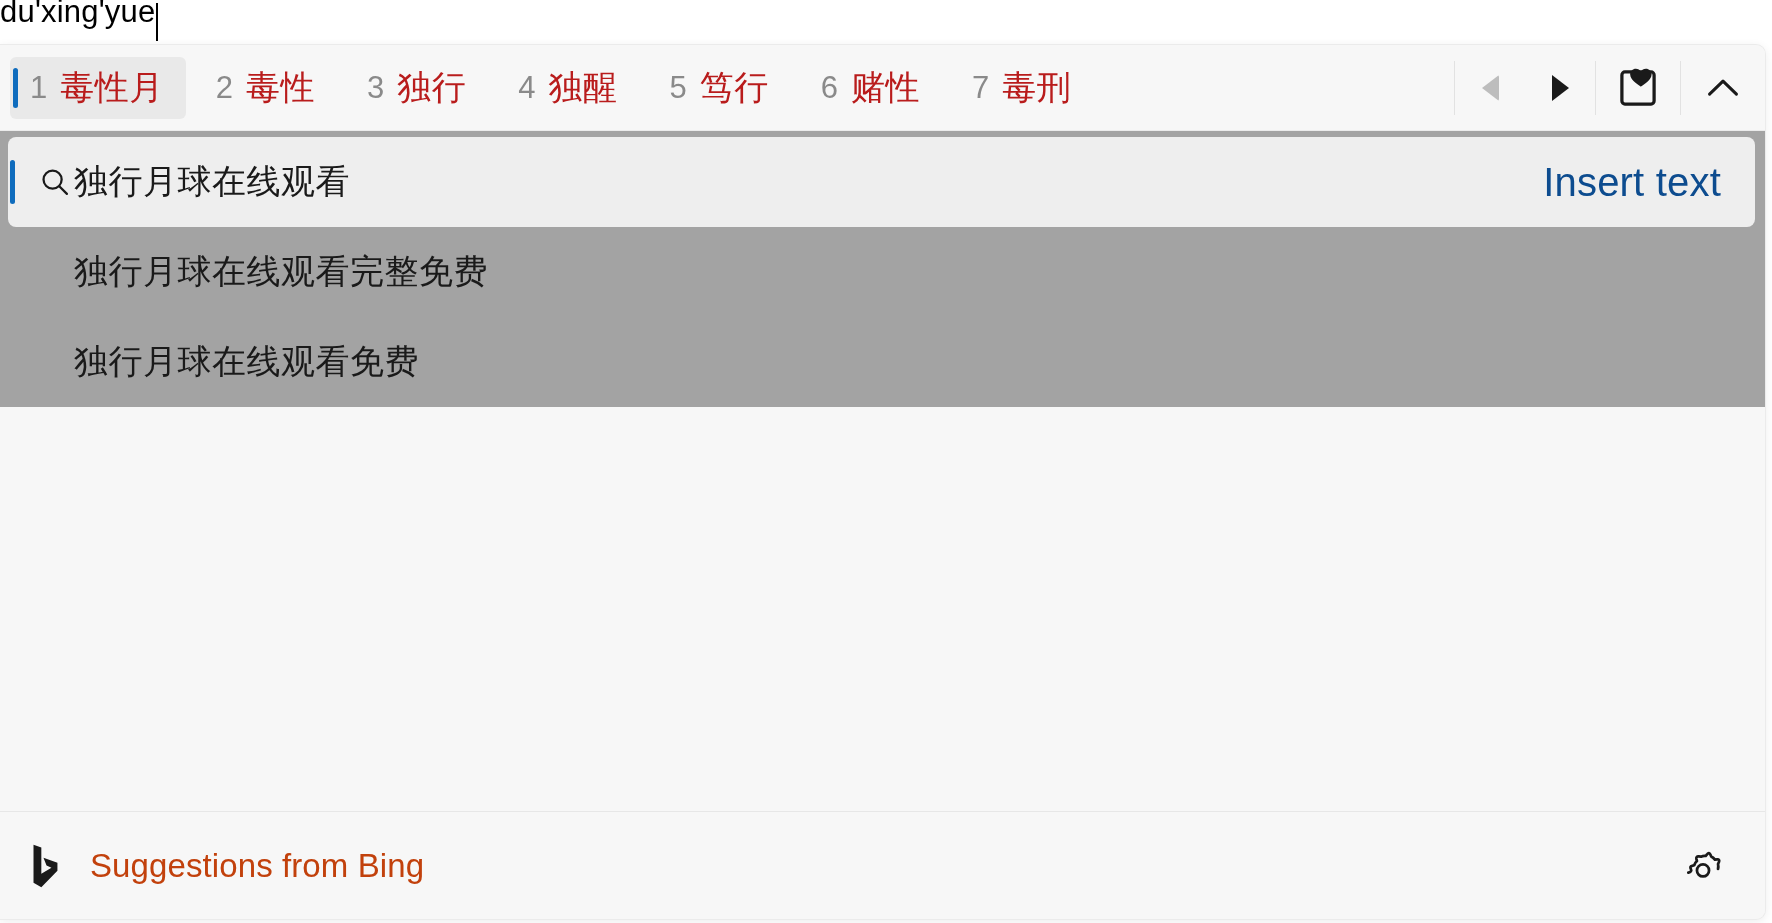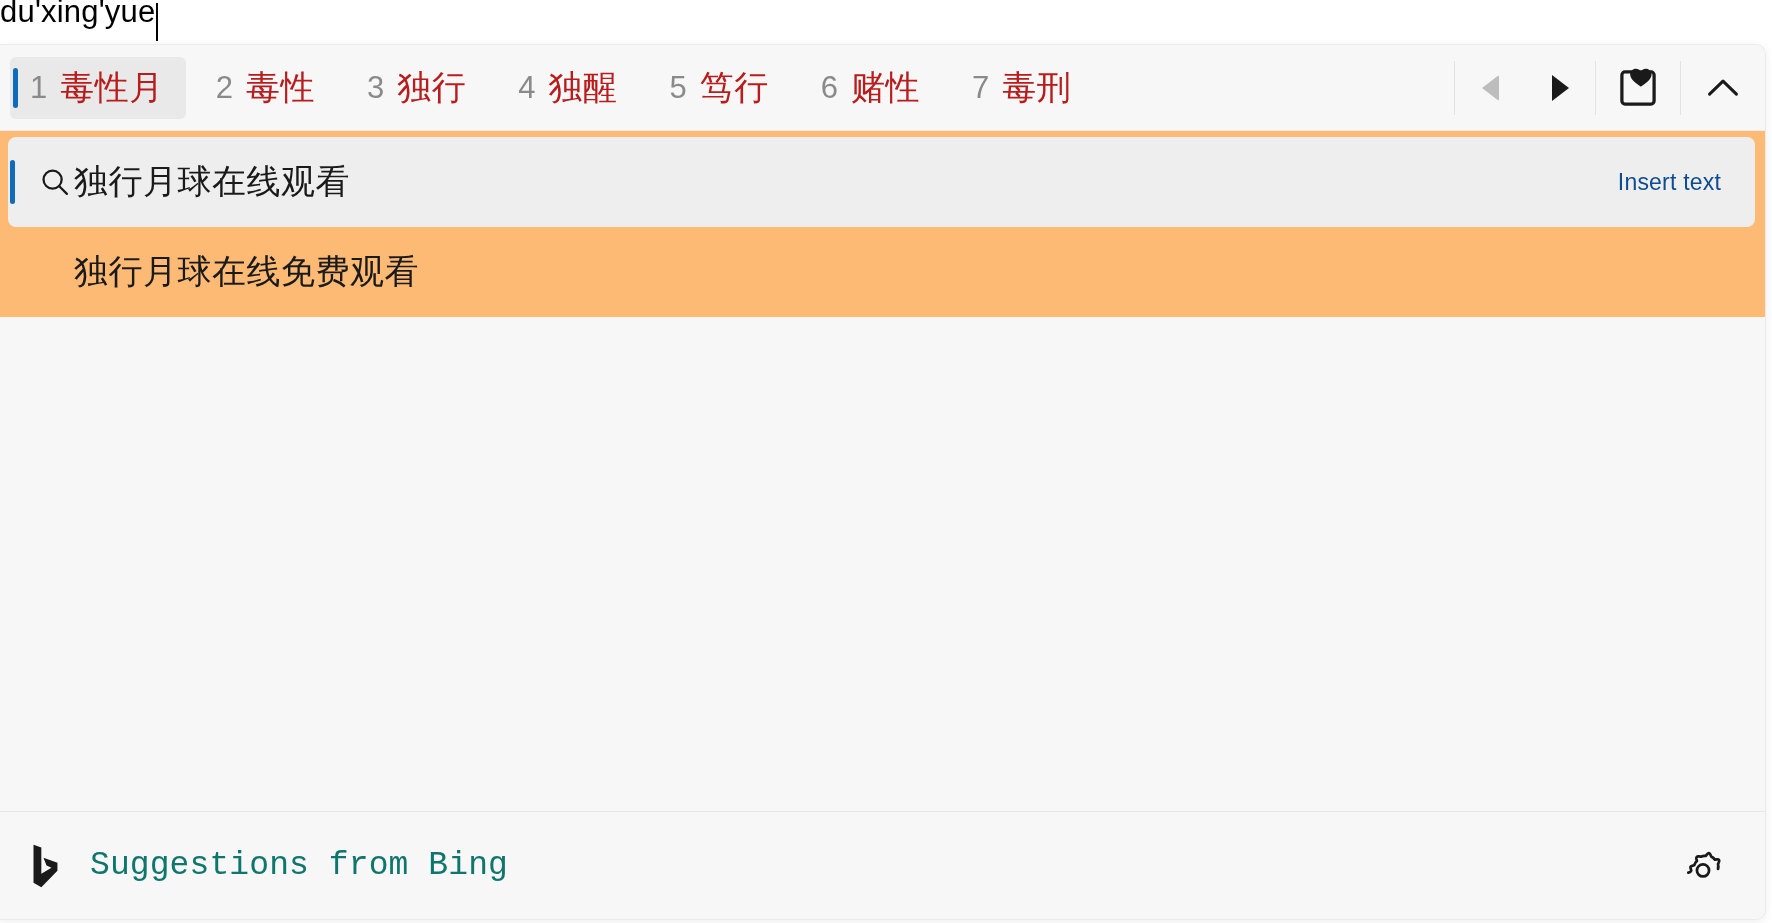--- a/index.html
+++ b/index.html
@@ -148,21 +148,21 @@
   }
   .tri-right {
     border-top: 13px solid transparent;
     border-bottom: 13px solid transparent;
     border-left: 17px solid #1a1a1a;
   }
 
   
   .suggestions {
     padding: 6px 0 0 0;
-    background: #fdba74;
+    background: #a3a3a3;
   }
   .suggestion-row {
     position: relative;
     display: flex;
     align-items: center;
     height: 90px;
     margin: 0 10px 0 8px;
     padding: 0 22px 0 8px;
     border-radius: 8px;
   }
@@ -190,21 +190,21 @@
     padding-left: 22px;
   }
   .sugg-text {
     font-size: 34px;
     color: #1a1a1a;
     letter-spacing: 0.5px;
     white-space: nowrap;
   }
   .insert-text-link {
     margin-left: auto;
-    font-size: 23px;
+    font-size: 40px;
     color: #0d4c8f;
     letter-spacing: 0.2px;
     white-space: nowrap;
     padding-right: 12px;
   }
 
   
   .footer {
     position: absolute;
     left: 0;
@@ -214,23 +214,22 @@
     display: flex;
     align-items: center;
     padding: 0 36px 0 28px;
     border-top: 1px solid #e7e7e7;
     background: #f7f7f7;
   }
   .bing-logo { width: 40px; height: 46px; display: flex; align-items: center; }
   .footer-label {
     margin-left: 22px;
     font-size: 33px;
-    color: #0f766e;
+    color: #c2410c;
     letter-spacing: 0.1px;
-    font-family: Liberation Mono, monospace;
   }
   .settings-btn {
     margin-left: auto;
     width: 52px;
     height: 52px;
     display: flex;
     align-items: center;
     justify-content: center;
   }
 </style>
@@ -313,21 +312,25 @@
             <svg width="34" height="34" viewBox="0 0 24 24">
               <circle cx="10.3" cy="10.3" r="6.4" fill="none" stroke="#1a1a1a" stroke-width="1.6"></circle>
               <path d="M15.2 15.2 20.4 20.4" stroke="#1a1a1a" stroke-width="1.6" stroke-linecap="round"></path>
             </svg>
           </span>
           <span class="sugg-text">独行月球在线观看</span>
           <span class="insert-text-link">Insert text</span>
         </div>
         <div class="suggestion-row">
           <span class="sugg-icon"></span>
-          <span class="sugg-text">独行月球在线免费观看</span>
+          <span class="sugg-text">独行月球在线观看完整免费</span>
+        </div>
+        <div class="suggestion-row">
+          <span class="sugg-icon"></span>
+          <span class="sugg-text">独行月球在线观看免费</span>
         </div>
       </div>
 
     <div class="footer">
       <span class="bing-logo">
         <svg width="38" height="46" viewBox="0 0 24 30">
           <path d="M3.2 1.2 8.3 3.0v17.0l6.6-3.8-3.2-1.5-2.0-5.0 9.1 3.2v5.2L8.3 28.8 3.2 25.9z" fill="#1a1a1a"></path>
         </svg>
       </span>
       <span class="footer-label">Suggestions from Bing</span>

